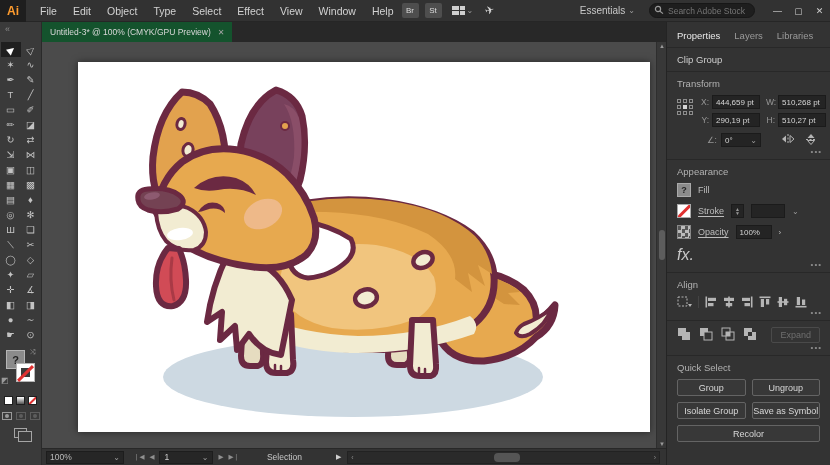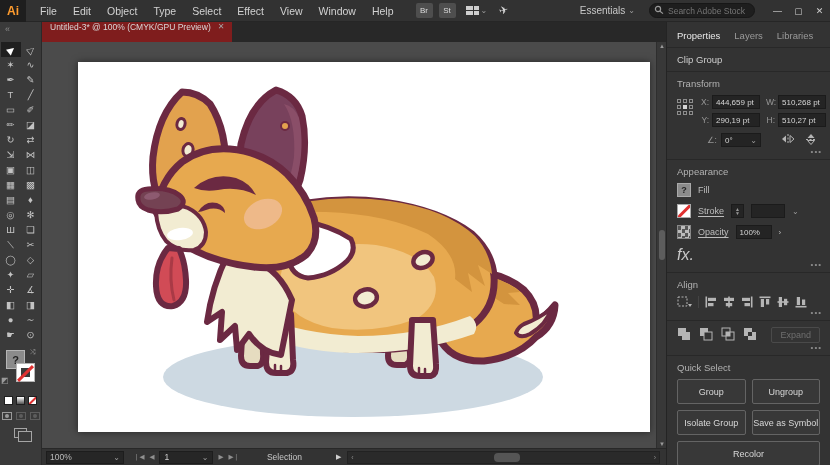--- a/index.html
+++ b/index.html
@@ -4,21 +4,21 @@
 <style>
   *{margin:0;padding:0;box-sizing:border-box;font-family:"Liberation Sans",sans-serif;}
   html,body{width:830px;height:465px;overflow:hidden;background:#333;}
   .app{width:830px;height:465px;display:flex;flex-direction:column;font-size:11px;color:#d6d6d6;user-select:none;}
 
   
   .menubar{height:22px;background:#323232;display:flex;align-items:center;flex:0 0 22px;border-bottom:1px solid #262626;}
   .ai-logo{width:26px;height:22px;background:#1e1e1e;color:#ff9c2e;font-weight:bold;font-size:12px;display:flex;align-items:center;justify-content:center;}
   .menus{display:flex;margin-left:6px;}
   .menu-item{padding:0 8px;line-height:22px;font-size:10.5px;color:#d2d2d2;cursor:default;}
-  .appbtns{display:flex;gap:6px;margin-left:14px;align-items:center;}
+  .appbtns{display:flex;gap:6px;align-items:center;}
   .appbtn{width:17px;height:15px;background:#4e4e4e;border-radius:2px;font-size:8px;color:#ddd;display:flex;align-items:center;justify-content:center;}
   .ws-icon{display:flex;align-items:center;gap:2px;margin-left:10px;color:#cfcfcf;}
   .ws-grid{display:inline-grid;grid-template-columns:7px 5px;grid-gap:1px;}
   .ws-grid i{background:#cfcfcf;height:4px;display:block;}
   .share-icon{margin-left:12px;font-size:11px;color:#d8d8d8;transform:rotate(-14deg);display:inline-block;}
   .mb-right{margin-left:auto;display:flex;align-items:center;}
   .ws-label{font-size:10px;color:#c8c8c8;margin-right:3px;}
   .chev{font-size:8px;color:#9c9c9c;}
   .searchbox{position:relative;margin:0 12px 0 14px;}
   .searchbox input{width:106px;height:15px;background:#1e1e1e;border:1px solid #171717;border-radius:8px;color:#b5b5b5;font-size:8.5px;padding:0 6px 0 18px;outline:none;}
@@ -51,21 +51,21 @@
   .dmode{width:10px;height:8px;border:1px solid #9a9a9a;position:relative;}
   .dmode i{position:absolute;width:4px;height:4px;border-radius:50%;background:#9a9a9a;left:2px;top:1px;}
   .dmode.dim{border-color:#5d5d5d;}
   .dmode.dim i{background:#5d5d5d;}
   .screenmode{margin:8px auto 0;width:13px;height:10px;border:1px solid #a5a5a5;position:relative;}
   .screenmode::after{content:"";position:absolute;left:3px;top:2px;width:12px;height:9px;background:#3a3a3a;border:1px solid #a5a5a5;}
 
   
   .center{flex:1;display:flex;flex-direction:column;min-width:0;}
   .tabbar{height:20px;background:#282828;display:flex;flex:0 0 20px;}
-  .doc-tab{background:#7f1d1d;display:flex;align-items:flex-start;padding:0 8px;gap:7px;max-width:230px;}
+  .doc-tab{background:#14532d;display:flex;align-items:center;padding:0 8px;gap:7px;max-width:230px;}
   .doc-title{font-size:8.5px;color:#d8d8d8;white-space:nowrap;}
   .tab-close{font-size:8px;color:#a5a5a5;}
   .canvas{flex:1;background:#4b4b4b;position:relative;overflow:hidden;}
   .artboard{position:absolute;left:36px;top:20px;width:572px;height:370px;background:#fff;box-shadow:0 0 7px rgba(0,0,0,.5);}
   .artboard svg{display:block;}
   .vscroll{position:absolute;right:0;top:0;bottom:0;width:10px;background:#383838;border-left:1px solid #2e2e2e;}
   .vscroll .arr{position:absolute;left:0;width:10px;text-align:center;font-size:6px;color:#9a9a9a;}
   .vthumb{position:absolute;left:2px;top:188px;width:6px;height:30px;background:#5d5d5d;border-radius:3px;}
 
   
@@ -111,21 +111,21 @@
   .op-val{background:#242424;border:1px solid #1b1b1b;height:14px;width:36px;color:#d5d5d5;font-size:8px;display:flex;align-items:center;padding:0 3px;}
   .gt{color:#bbb;font-size:8px;}
   .fx{color:#c9c9c9;font-style:italic;font-size:16px;margin:2px 0 4px;}
   .al-row{display:flex;align-items:center;gap:6px;margin-bottom:8px;}
   .al-btn{display:flex;align-items:center;}
   .al-btn svg{display:block;}
   .al-sep{width:1px;height:12px;background:#444;}
   .pf-row{display:flex;align-items:center;gap:8px;margin-bottom:8px;}
   .expand-btn{margin-left:auto;border:1px solid #4a4a4a;color:#6f6f6f;font-size:9px;padding:2px 8px;border-radius:2px;background:#343434;}
   .qa-grid{display:grid;grid-template-columns:1fr 1fr;gap:6px;padding-bottom:4px;}
-  .qa-btn{border:1px solid #646464;background:#383838;color:#d8d8d8;font-size:9px;height:25px;display:flex;align-items:center;justify-content:center;border-radius:2px;}
+  .qa-btn{border:1px solid #646464;background:#383838;color:#d8d8d8;font-size:9px;height:17px;display:flex;align-items:center;justify-content:center;border-radius:2px;}
   .qa-btn:last-child{grid-column:1/-1;}
 </style>
 </head>
 <body>
 
 <div class="app">
 
   <div class="menubar">
     <div class="ai-logo">
         <span>Ai</span>

